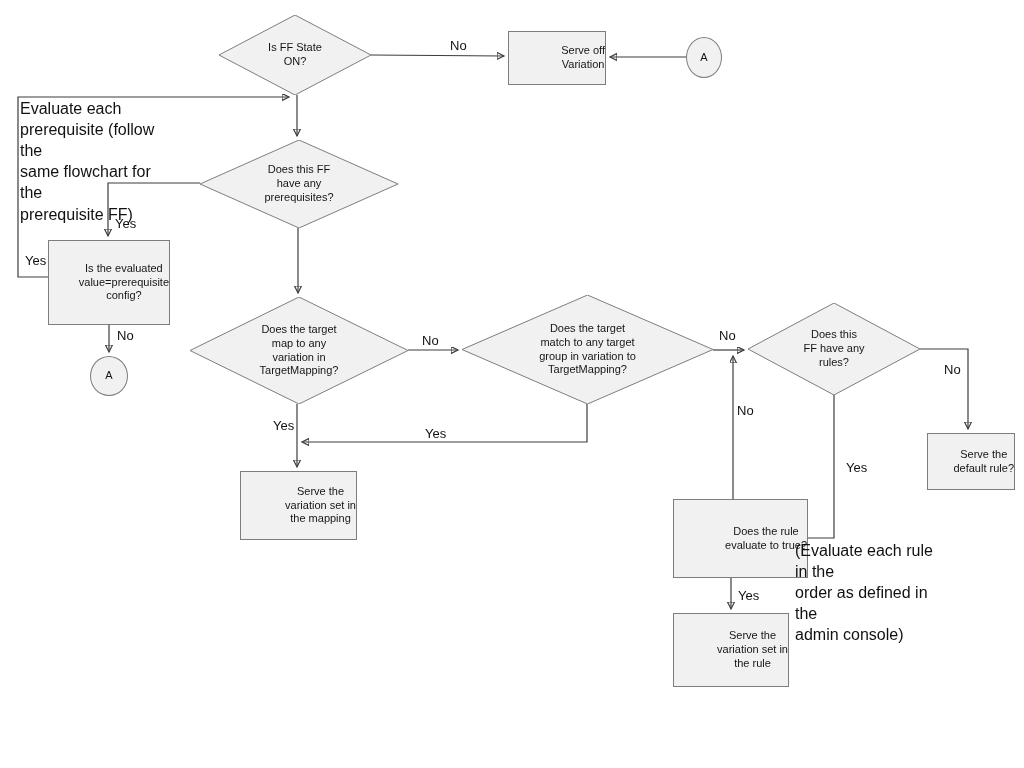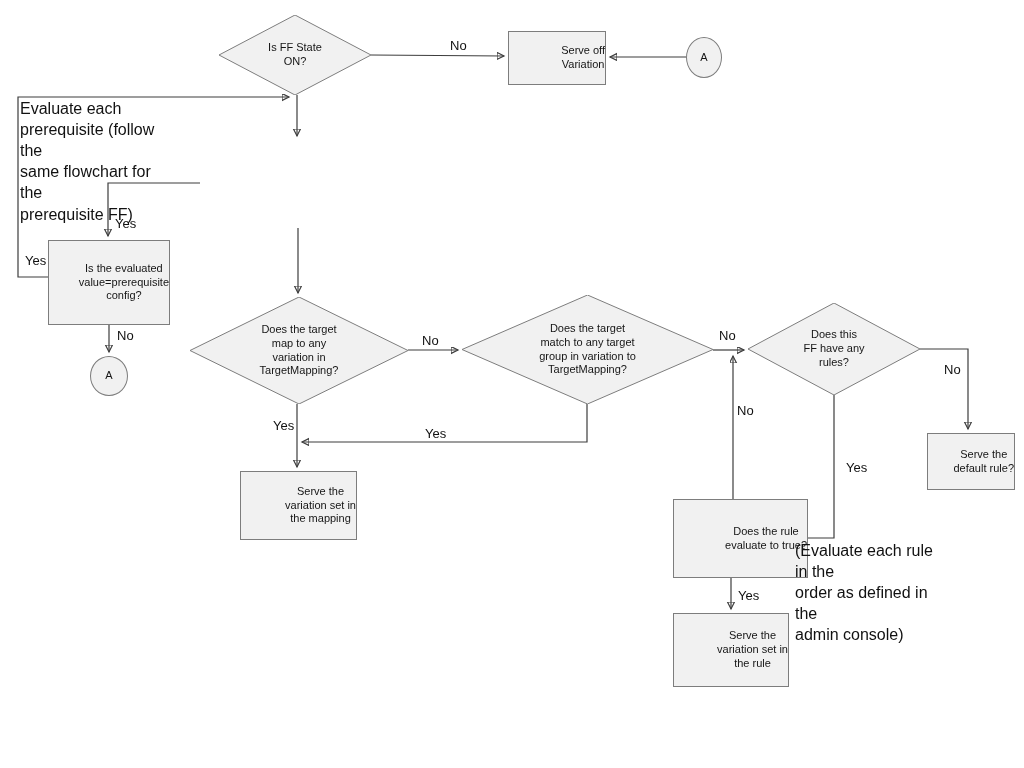--- a/index.html
+++ b/index.html
@@ -67,20 +67,28 @@
   </svg>
 
   <div class="node" style="left:219px;top:15px;width:152px;height:80px">
     <svg class="shape" viewBox="0 0 100 100" preserveAspectRatio="none">
         <polygon points="50,0 100,50 50,100 0,50"></polygon>
       </svg>
     <div class="lbl">Is FF State
 ON?</div>
   </div>
 
+  <div class="node" style="left:200px;top:140px;width:198px;height:88px">
+    <svg class="shape" viewBox="0 0 100 100" preserveAspectRatio="none">
+        <polygon points="50,0 100,50 50,100 0,50"></polygon>
+      </svg>
+    <div class="lbl">Does this FF
+have any
+prerequisites?</div>
+  </div>
 
   <div class="node" style="left:190px;top:297px;width:218px;height:107px">
     <svg class="shape" viewBox="0 0 100 100" preserveAspectRatio="none">
         <polygon points="50,0 100,50 50,100 0,50"></polygon>
       </svg>
     <div class="lbl">Does the target
 map to any
 variation in
 TargetMapping?</div>
   </div>

